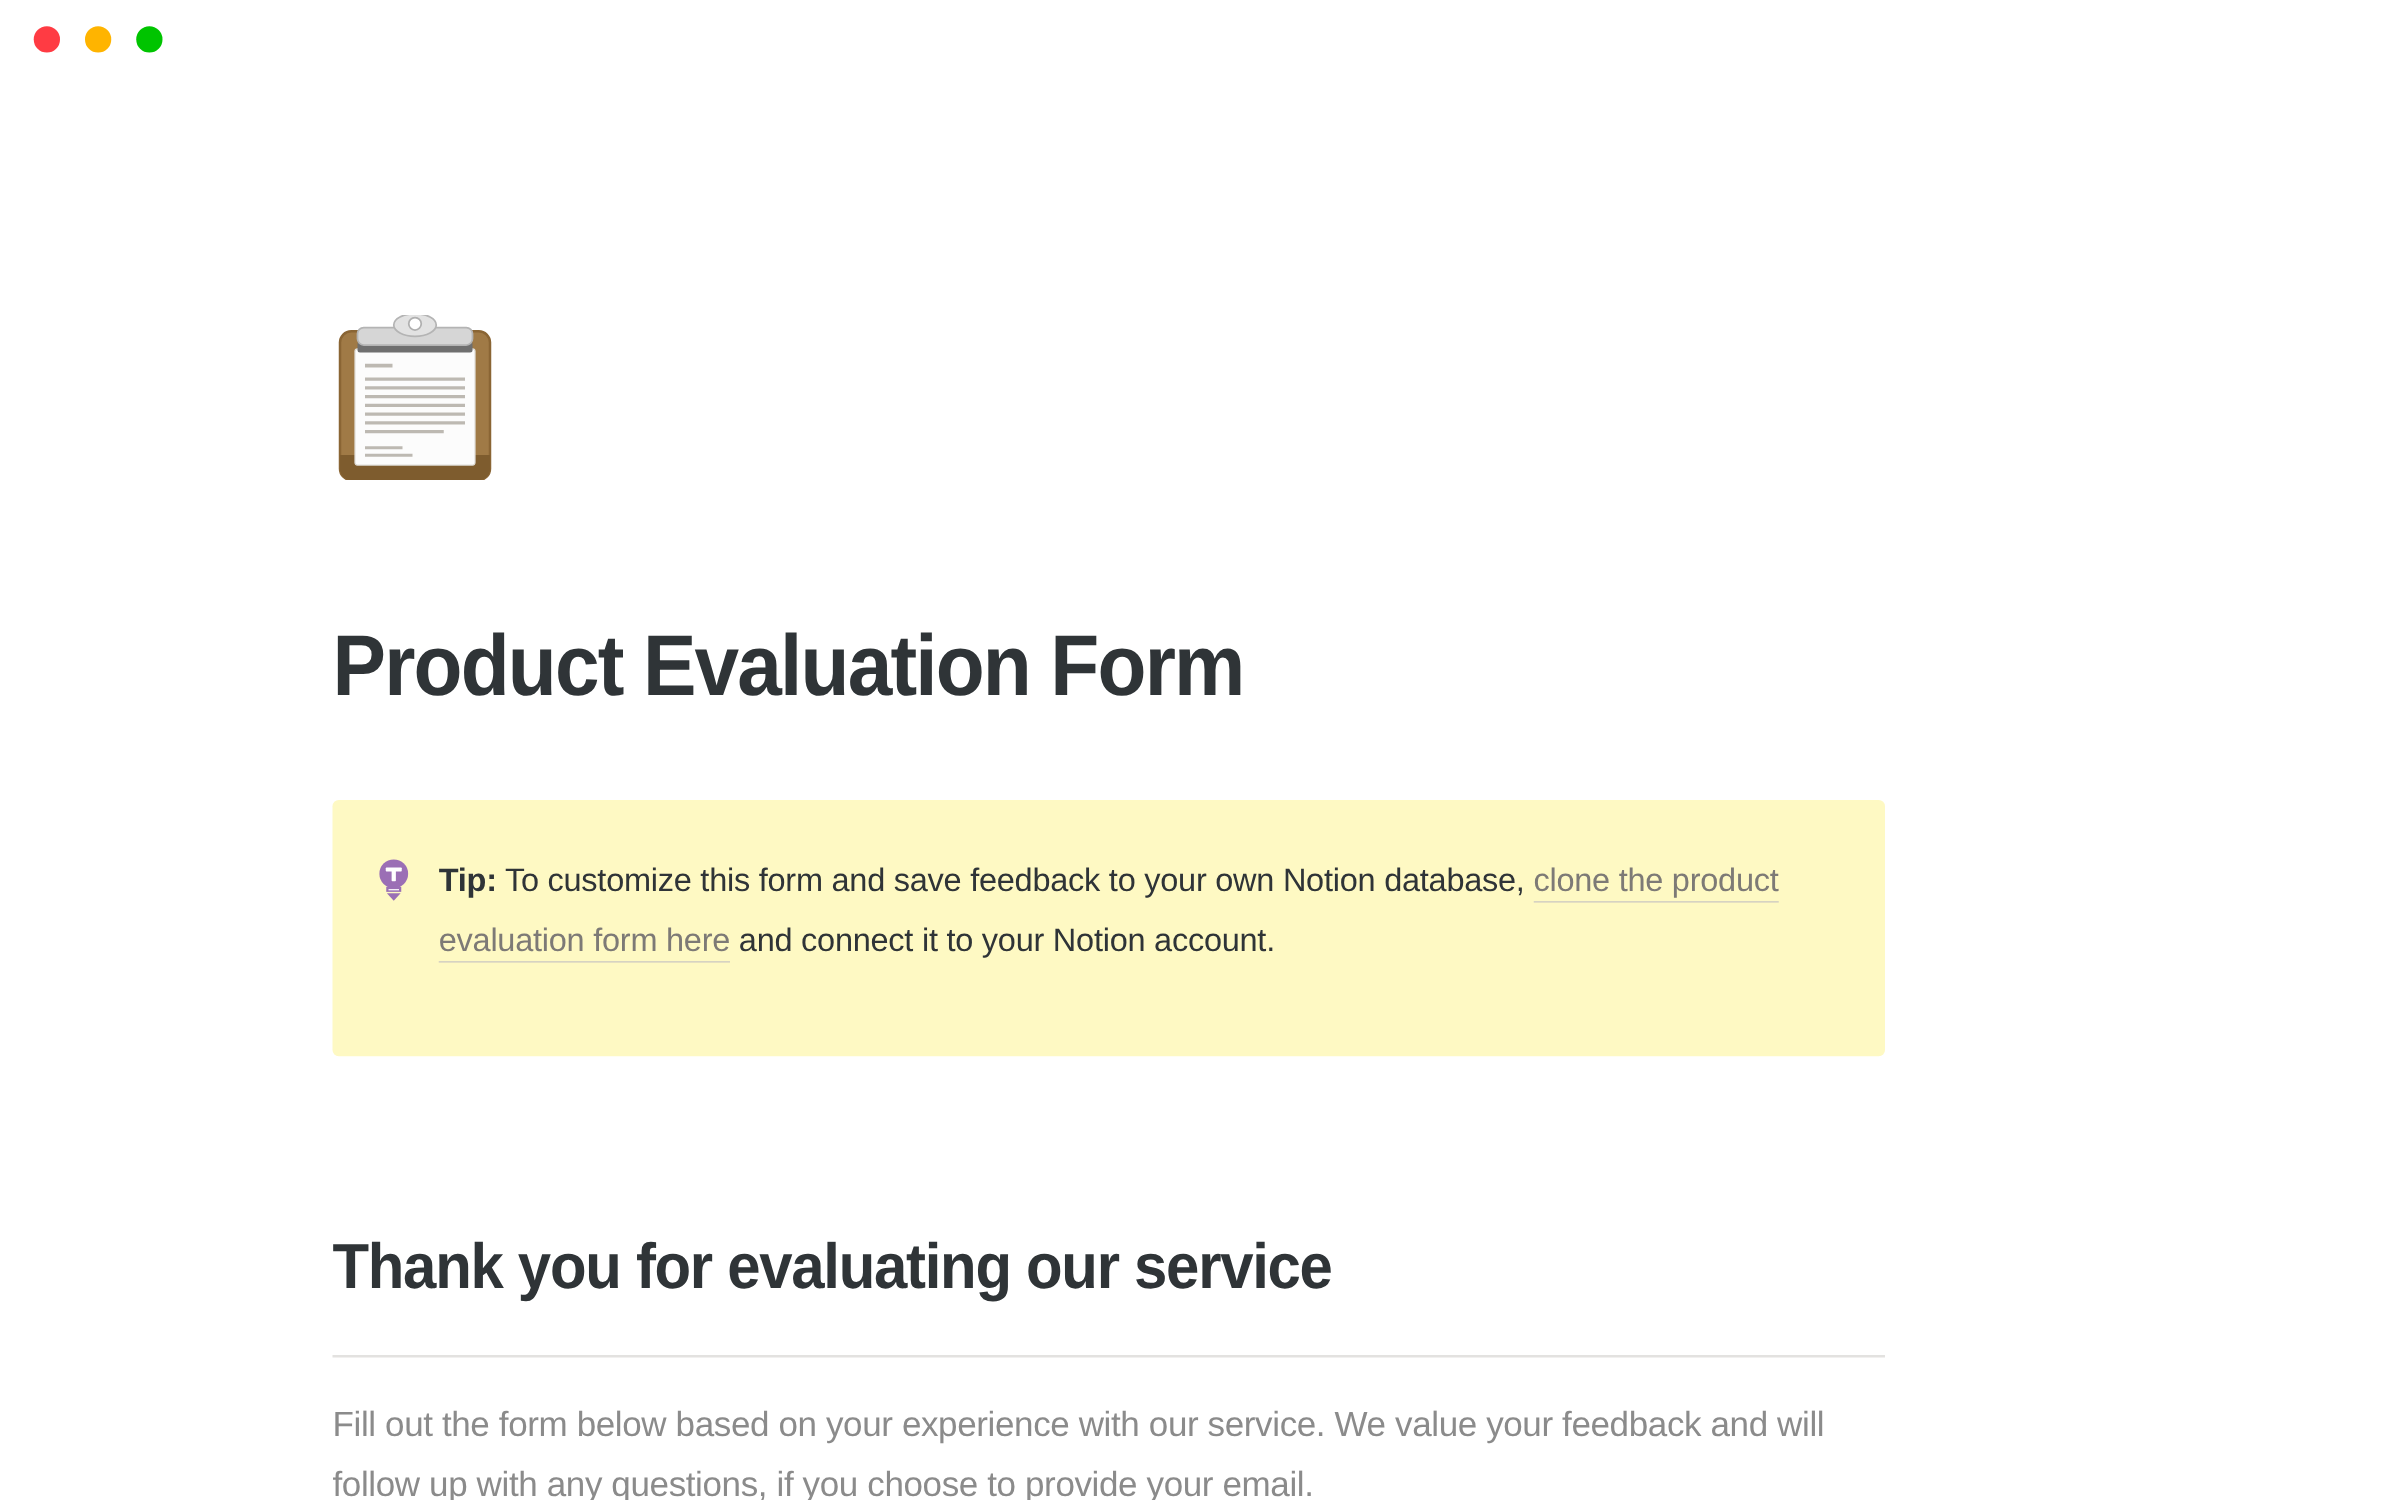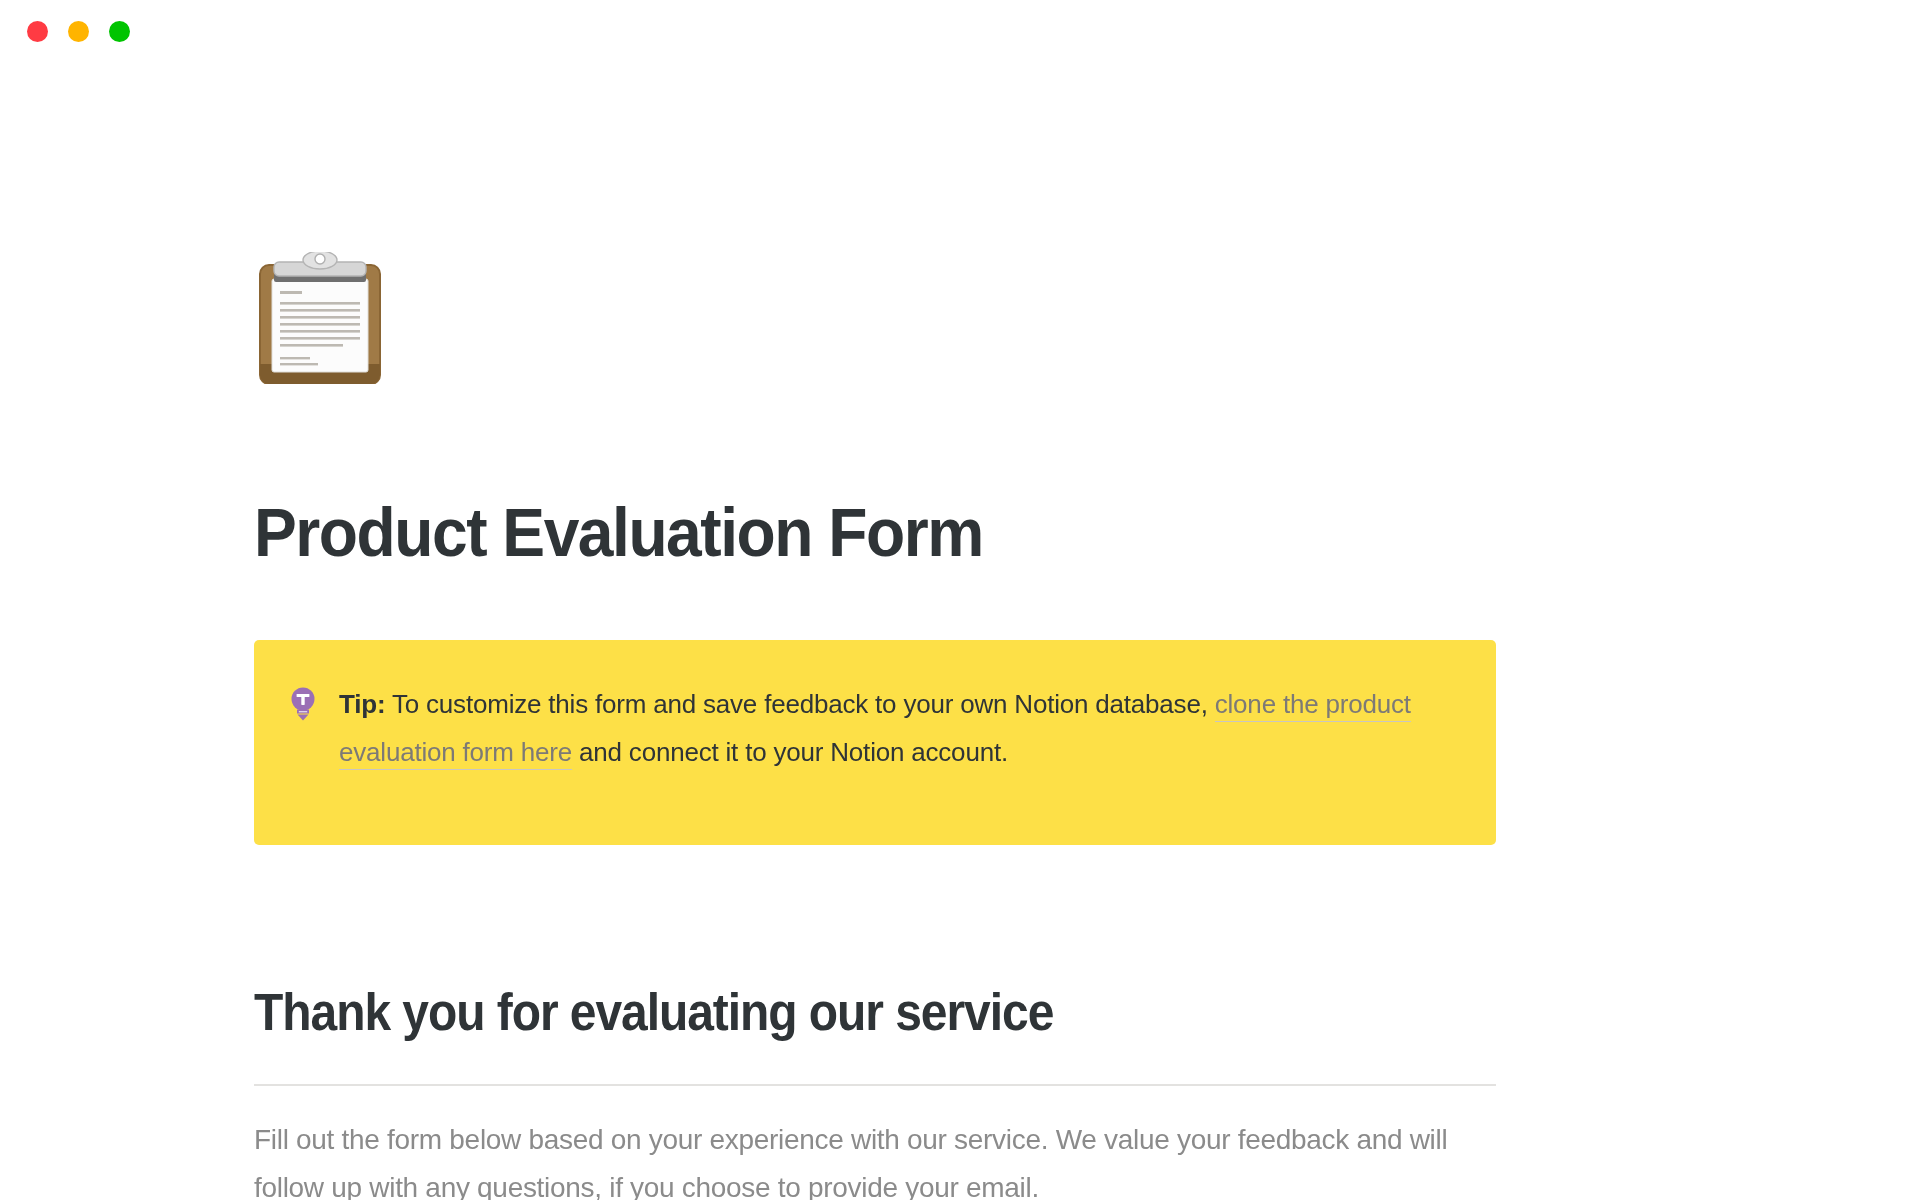--- a/index.html
+++ b/index.html
@@ -37,21 +37,21 @@
     display: block;
   }
   .dot-close  { background: #ff3b43; }
   .dot-min    { background: #ffb400; }
   .dot-max    { background: #00c400; }
 
   
   .page {
     position: absolute;
     top: 62px;
-    left: 0;
+    left: 12px;
     width: 1640px;
     height: 1138px;
     background: #ffffff;
   }
 
   .content-col {
     position: absolute;
     left: 254px;
     top: 0;
     width: 1242px;
@@ -82,21 +82,21 @@
     transform-origin: left center;
   }
 
   
   .callout {
     position: absolute;
     left: 0;
     top: 578px;
     width: 1242px;
     min-height: 205px;
-    background: #fde047;
+    background: #fef9c3;
     border-radius: 5px;
     display: flex;
     align-items: flex-start;
     padding: 40px 34px 38px 34px;
   }
   .callout-icon {
     flex: 0 0 auto;
     width: 30px;
     height: 36px;
     margin-right: 21px;

